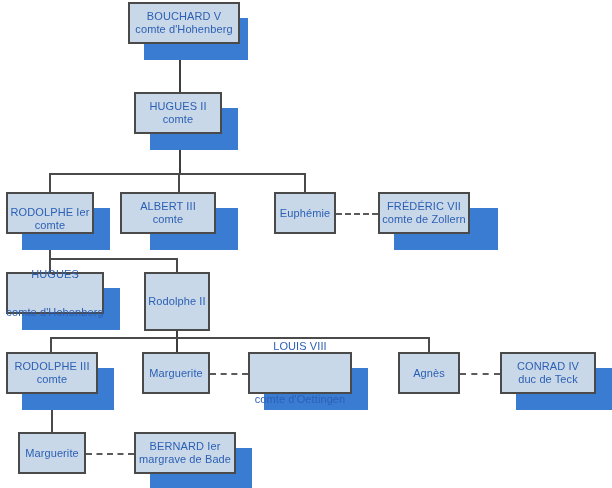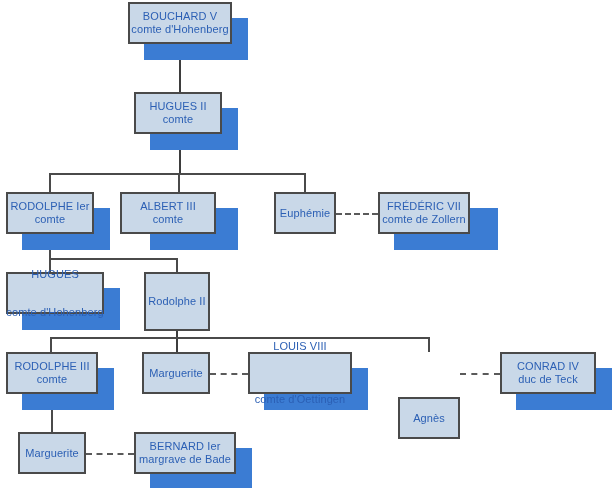--- a/index.html
+++ b/index.html
@@ -93,31 +93,31 @@
   <div class="shadow" style="left:150px; top:108px; width:88px;  height:42px;"></div>
   <div class="shadow" style="left:22px;  top:208px; width:88px;  height:42px;"></div>
   <div class="shadow" style="left:150px; top:208px; width:88px;  height:42px;"></div>
   <div class="shadow" style="left:394px; top:208px; width:104px; height:42px;"></div>
   <div class="shadow" style="left:22px;  top:288px; width:98px;  height:42px;"></div>
   <div class="shadow" style="left:22px;  top:368px; width:92px;  height:42px;"></div>
   <div class="shadow" style="left:264px; top:368px; width:104px; height:42px;"></div>
   <div class="shadow" style="left:516px; top:368px; width:96px;  height:42px;"></div>
   <div class="shadow" style="left:150px; top:448px; width:102px; height:42px;"></div>
 
-  <div class="node" style="left:128px; top:2px; width:104px; height:42px;text-align:center;">
+  <div class="node" style="left:128px; top:2px; width:112px; height:42px;text-align:center;">
     <span class="l1">BOUCHARD V</span>
     <span class="l2">comte d'Hohenberg</span>
   </div>
 
   <div class="node" style="left:134px; top:92px; width:88px; height:42px;">
     <span class="l1">HUGUES II</span>
     <span class="l2">comte</span>
   </div>
 
-  <div class="node" style="left:6px; top:192px; width:88px; height:42px;">
+  <div class="node" style="left:6px; top:192px; width:88px; height:42px;justify-content:flex-end;">
     <span class="l1">RODOLPHE Ier</span>
     <span class="l2">comte</span>
   </div>
 
   <div class="node" style="left:120px; top:192px; width:96px; height:42px;">
     <span class="l1">ALBERT III</span>
     <span class="l2">comte</span>
   </div>
 
   <div class="node" style="left:274px; top:192px; width:62px; height:42px;">
@@ -145,21 +145,21 @@
 
   <div class="node" style="left:142px; top:352px; width:68px; height:42px;">
     <span class="l1">Marguerite</span>
   </div>
 
   <div class="node" style="left:248px; top:352px; width:104px; height:42px;gap:40px;">
     <span class="l1">LOUIS VIII</span>
     <span class="l2">comte d'Oettingen</span>
   </div>
 
-  <div class="node" style="left:398px; top:352px; width:62px; height:42px;margin-top:45px;">
+  <div class="node" style="left:398px; top:352px; width:62px; height:42px;">
     <span class="l1">Agnès</span>
   </div>
 
   <div class="node" style="left:500px; top:352px; width:96px; height:42px;">
     <span class="l1">CONRAD IV</span>
     <span class="l2">duc de Teck</span>
   </div>
 
   <div class="node" style="left:18px; top:432px; width:68px; height:42px;">
     <span class="l1">Marguerite</span>

